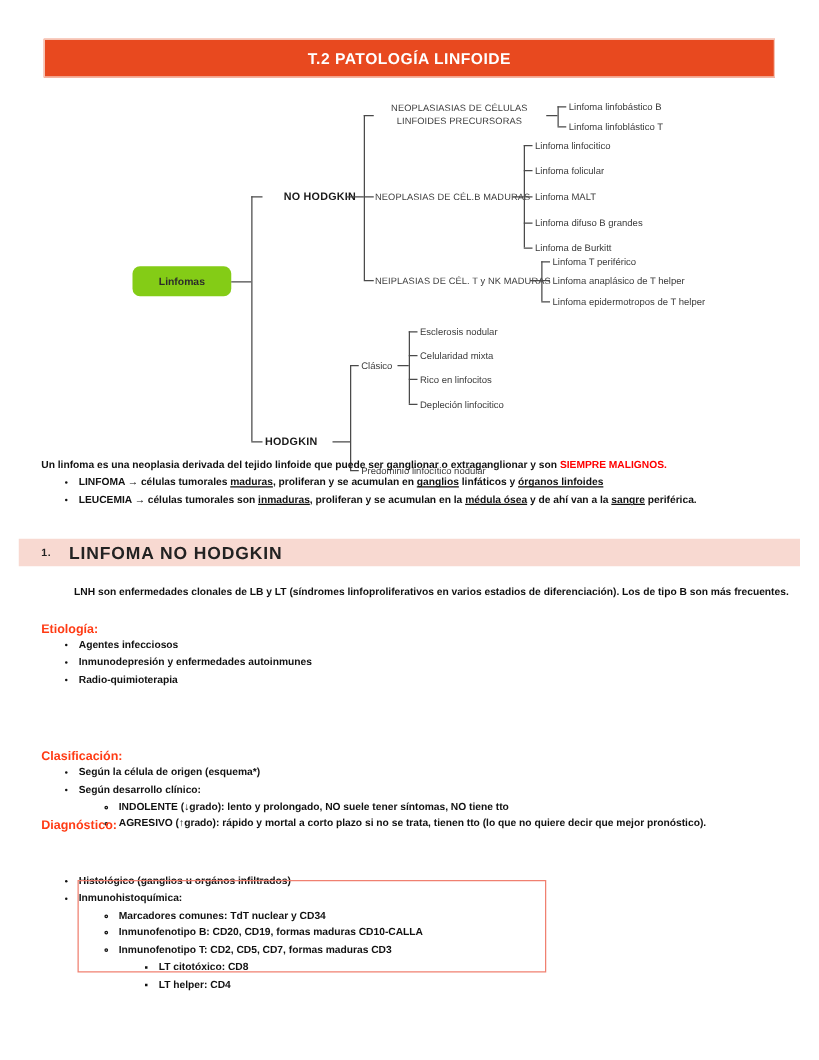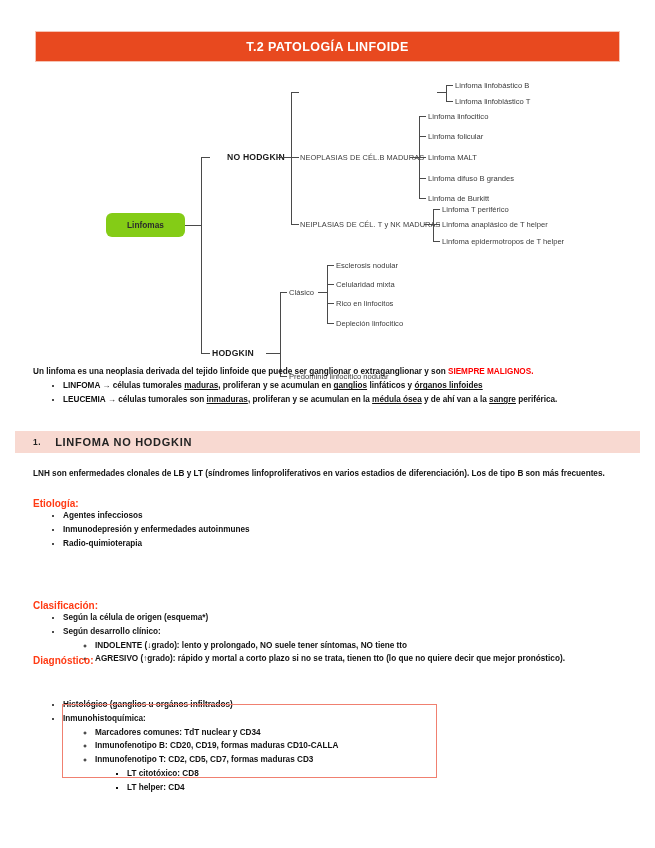--- a/index.html
+++ b/index.html
@@ -56,23 +56,23 @@
   ul.lv1>li::marker{font-size:8px;}
 
   
   .sec-head{
     position:absolute; left:15px; top:431px; width:625px; height:22px;
     background:#f8d9d1;
     display:flex; align-items:center;
     box-sizing:border-box; padding-left:18px;
   }
   .sec-head .n{font-size:8.4px;font-weight:bold;color:#222;letter-spacing:.6px;}
-  .sec-head .ttl{font-size:11px;font-weight:bold;color:#222;letter-spacing:.7px;margin-left:14px;}
-
-  .lnh-p{position:absolute;left:33px;top:468px;width:598px;font-size:8.2px;font-weight:bold;line-height:1.55;color:#111;}
+  .sec-head .ttl{font-size:14px;font-weight:bold;color:#222;letter-spacing:.7px;margin-left:14px;}
+
+  .lnh-p{position:absolute;left:33px;top:468px;width:598px;font-size:8.2px;font-weight:bold;line-height:1.55;color:#111;text-align:right;}
 
   .subttl{position:absolute;font-size:10px;font-weight:bold;color:#ff3b14;}
 
   .blk{position:absolute; font-size:8.2px; color:#111; line-height:1.5;}
 
   
   .redbox{
     position:absolute; left:62px; top:704px; width:375px; height:74px;
     border:1.2px solid #f08070; box-sizing:border-box;
     pointer-events:none;
@@ -99,20 +99,24 @@
     <div class="node bold" style="left:212px; top:82px;padding-left:15px;">NO HODGKIN</div>
 
     <div class="node bold" style="left:212px; top:278px;">HODGKIN</div>
 
     <div class="ln lnh" style="left:277px; top:87px; width:14px;"></div>
     <div class="ln lnv" style="left:291px; top:22px; height:132px;"></div>
     <div class="ln lnh" style="left:291px; top:22px; width:8px;"></div>
     <div class="ln lnh" style="left:291px; top:87px; width:8px;"></div>
     <div class="ln lnh" style="left:291px; top:154px; width:8px;"></div>
 
+    <div class="node cap center" style="left:300px; top:12px; width:135px; white-space:normal;">
+      <span>NEOPLASIASIAS DE CÉLULAS</span><br>
+      <span>LINFOIDES PRECURSORAS</span>
+    </div>
 
     <div class="ln lnh" style="left:437px; top:22px; width:9px;"></div>
     <div class="ln lnv" style="left:446px; top:15px; height:16px;"></div>
     <div class="ln lnh" style="left:446px; top:15px; width:7px;"></div>
     <div class="ln lnh" style="left:446px; top:31px; width:7px;"></div>
     <div class="node" style="left:455px; top:11px;">Linfoma linfobástico B</div>
     <div class="node" style="left:455px; top:27px;">Linfoma linfoblástico T</div>
 
     <div class="node cap" style="left:300px; top:83px;">NEOPLASIAS DE CÉL.B MADURAS</div>
 

